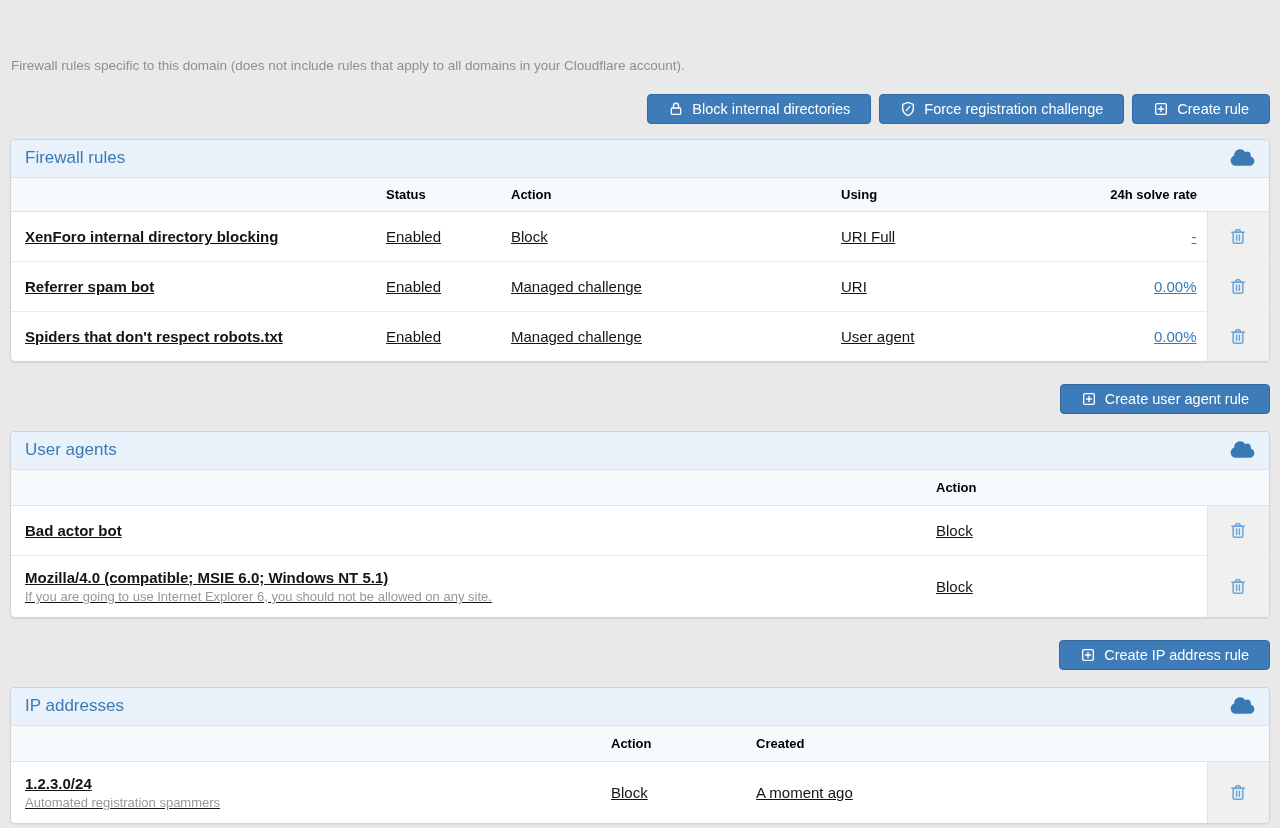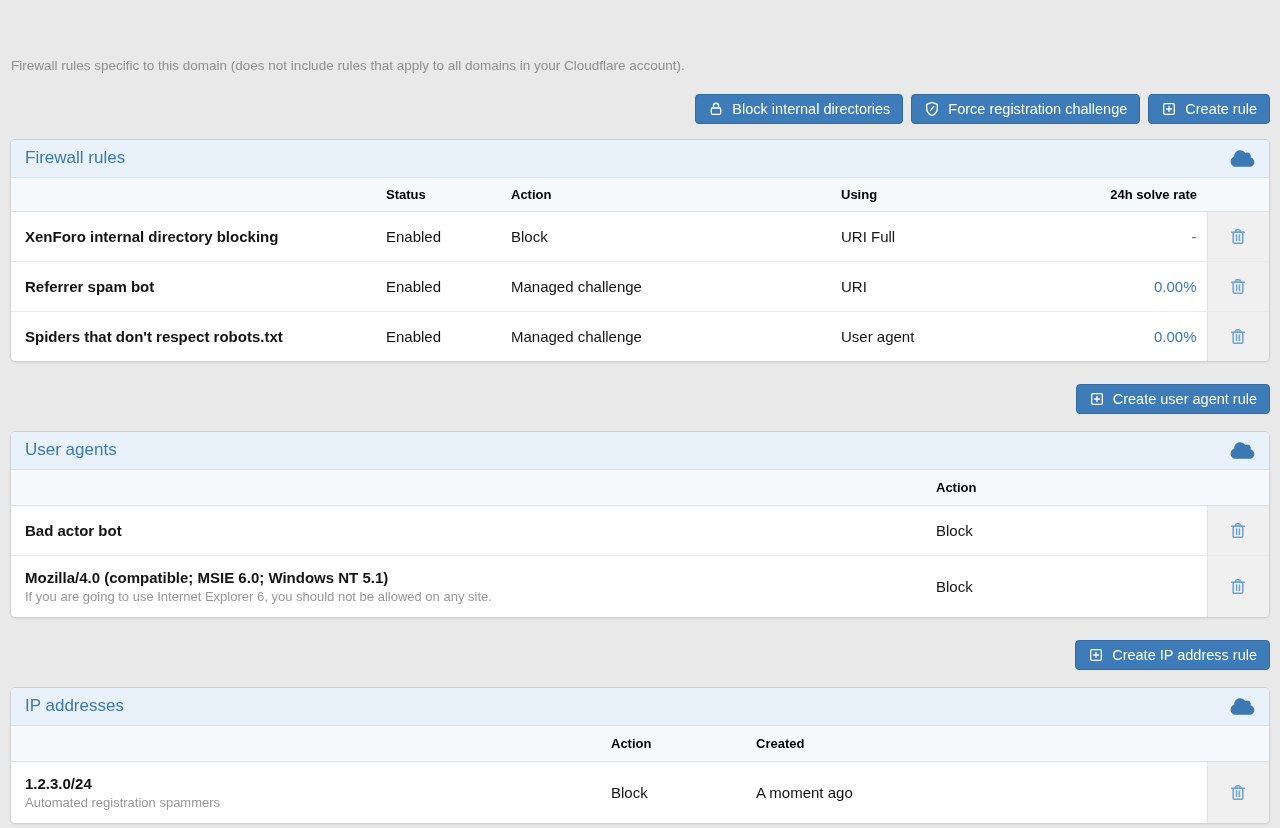--- a/index.html
+++ b/index.html
@@ -29,40 +29,40 @@
   .btn {
     display: inline-flex;
     align-items: center;
     gap: 8px;
     background: #3d7cb8;
     border: 1px solid #346a9f;
     color: #fff;
     font-size: 14.5px;
     font-family: inherit;
     height: 30px;
-    padding: 0 12px;
+    padding: 0 20px;
     border-radius: 4px;
     cursor: pointer;
     white-space: nowrap;
   }
   .btn svg { display: block; flex: 0 0 auto; }
 
   .panel {
     background: #fff;
     border: 1px solid #d2d2d2;
     border-radius: 5px;
     box-shadow: 0 1px 2px rgba(0,0,0,0.07);
     overflow: hidden;
   }
   .panel-header {
     background: #e9f2fb;
     border-bottom: 1px solid #d9e4f0;
     padding: 8px 14px 9px 14px;
     display: flex;
-    align-items: center;
+    align-items: flex-start;
     justify-content: space-between;
   }
   .panel-title { color: #3b79b5; font-size: 17px; }
   .panel-header svg { display: block; }
 
   table { width: 100%; border-collapse: collapse; table-layout: fixed; }
   thead th {
     background: #f6fafd;
     color: #000000;
     font-size: 13px;
@@ -74,20 +74,21 @@
   }
   thead.tall th { padding: 10px; }
   th.name-col { padding-left: 14px; }
   th.solve-col { text-align: right; }
   tbody td {
     padding: 16px 10px;
     font-size: 15px;
     border-bottom: 1px solid #ebebeb;
     vertical-align: middle;
     overflow: hidden;
+    text-decoration: underline;
   }
   tbody tr:last-child td { border-bottom: none; }
   td.name-col { padding-left: 14px; padding-top: 13px; padding-bottom: 13px; }
   .row-name { font-weight: bold; font-size: 15px; }
   .row-desc { color: #979797; font-size: 13px; margin-top: 3px; }
   .row-desc:empty { display: none; }
   td.solve-col { text-align: right; color: #3b79b5; }
   td.trash-col {
     background: #f0f0f0;
     border-left: 1px solid #e1e1e1;

